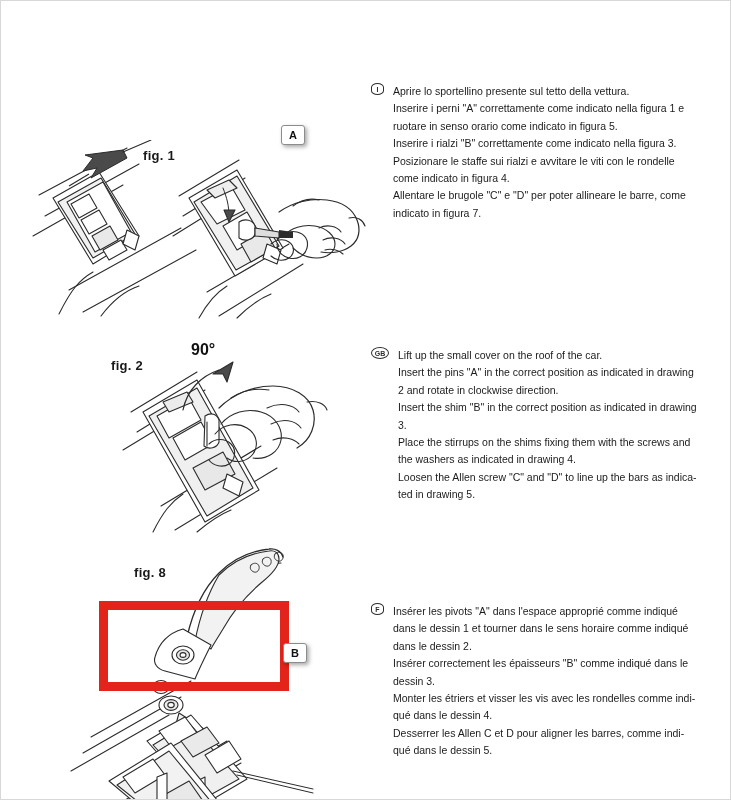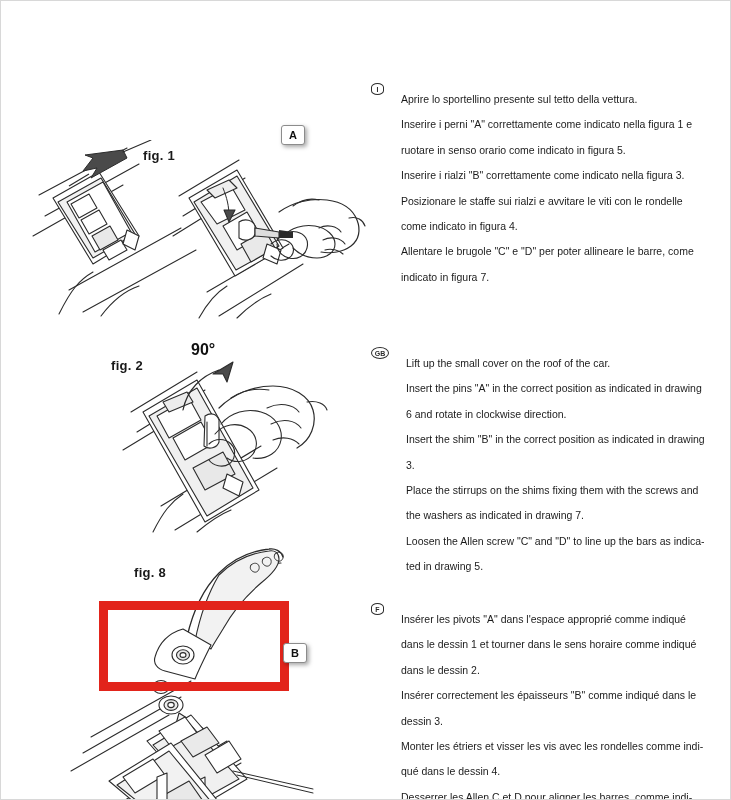--- a/index.html
+++ b/index.html
@@ -118,21 +118,21 @@
     justify-content: center;
     letter-spacing: 0px;
     box-sizing: border-box;
   }
   .lang-marker.narrow { width: 13px; }
 
   .lines {
     flex: 1 1 auto;
   }
   .lines p {
-    margin: 12px;
+    margin: 4px;
     font-family: "Liberation Sans", sans-serif;
     font-size: 10.5px;
     line-height: 13.4px;
     color: #1b1b1b;
     white-space: nowrap;
   }
 </style>
 </head>
 <body>
 
@@ -345,25 +345,25 @@
       <p>Allentare le brugole "C" e "D" per poter allineare le barre, come</p>
       <p>indicato in figura 7.</p>
     </div>
   </div>
 
   <div class="textblock" id="txt-gb">
     <div class="lang-marker">GB</div>
     <div class="lines">
       <p>Lift up the small cover on the roof of the car.</p>
       <p>Insert the pins "A" in the correct position as indicated in drawing</p>
-      <p>6 and rotate in clockwise direction.</p>
+      <p>2 and rotate in clockwise direction.</p>
       <p>Insert the shim "B" in the correct position as indicated in drawing</p>
       <p>3.</p>
       <p>Place the stirrups on the shims fixing them with the screws and</p>
-      <p>the washers as indicated in drawing 7.</p>
+      <p>the washers as indicated in drawing 4.</p>
       <p>Loosen the Allen screw "C" and "D" to line up the bars as indica-</p>
       <p>ted in drawing 5.</p>
     </div>
   </div>
 
   <div class="textblock" id="txt-fr">
     <div class="lang-marker narrow">F</div>
     <div class="lines">
       <p>Insérer les pivots "A" dans l'espace approprié comme indiqué</p>
       <p>dans le dessin 1 et tourner dans le sens horaire comme indiqué</p>

